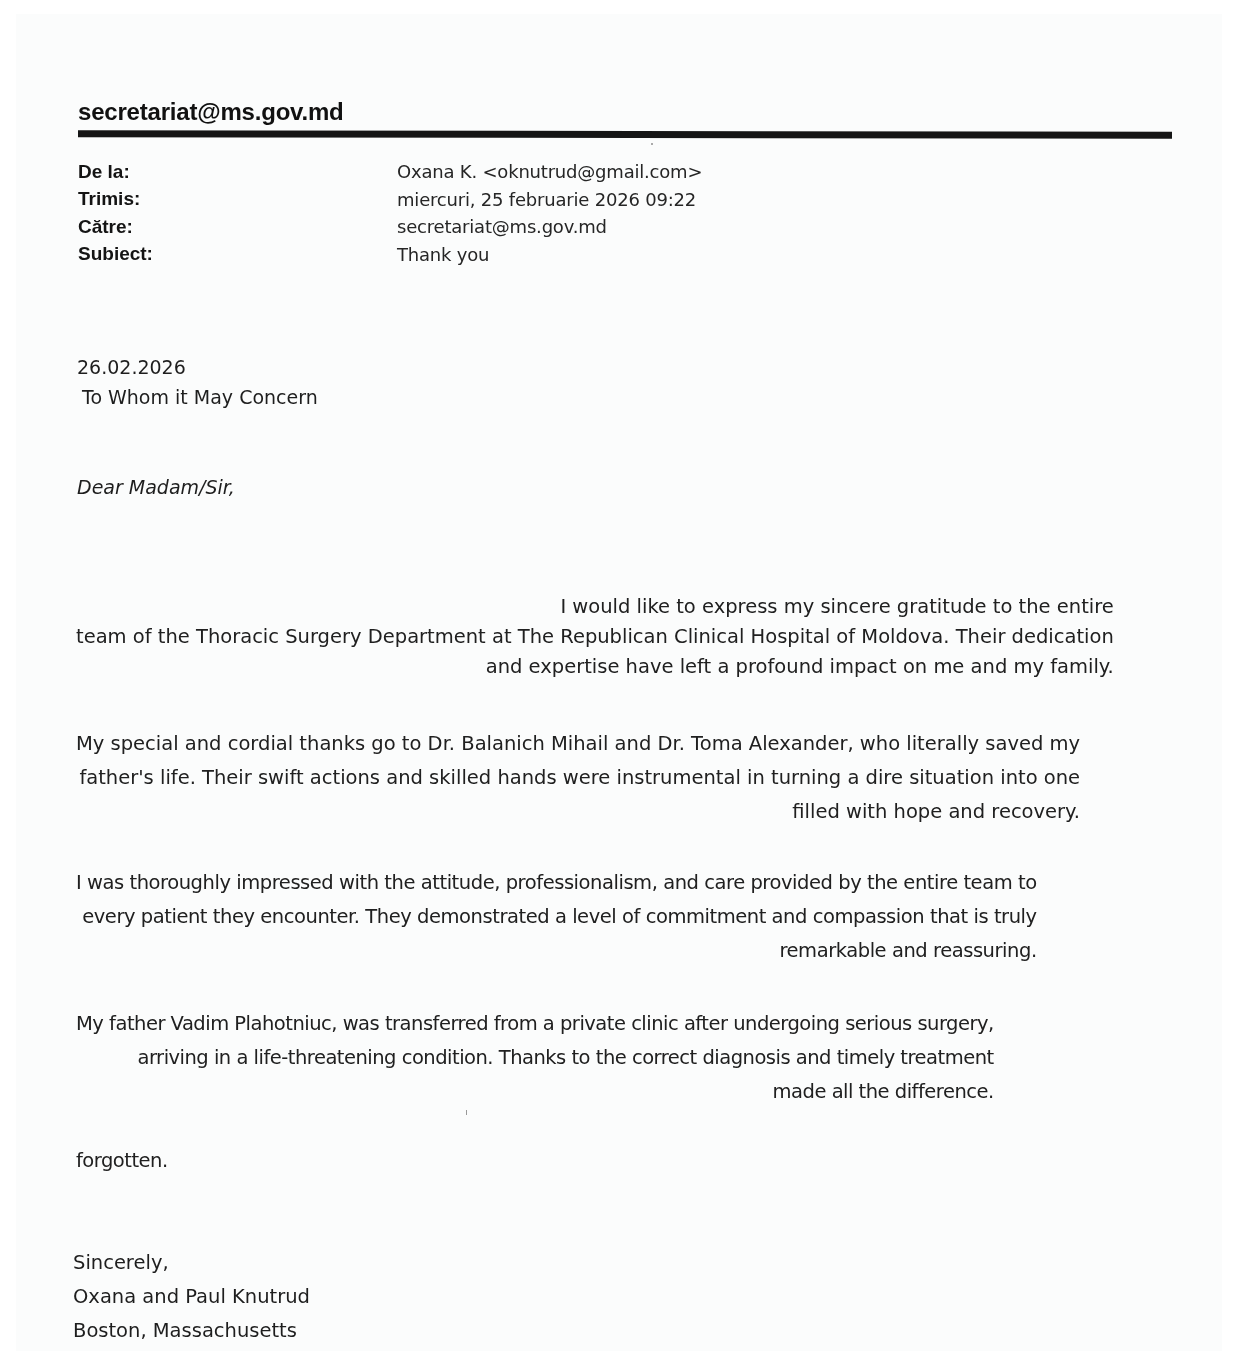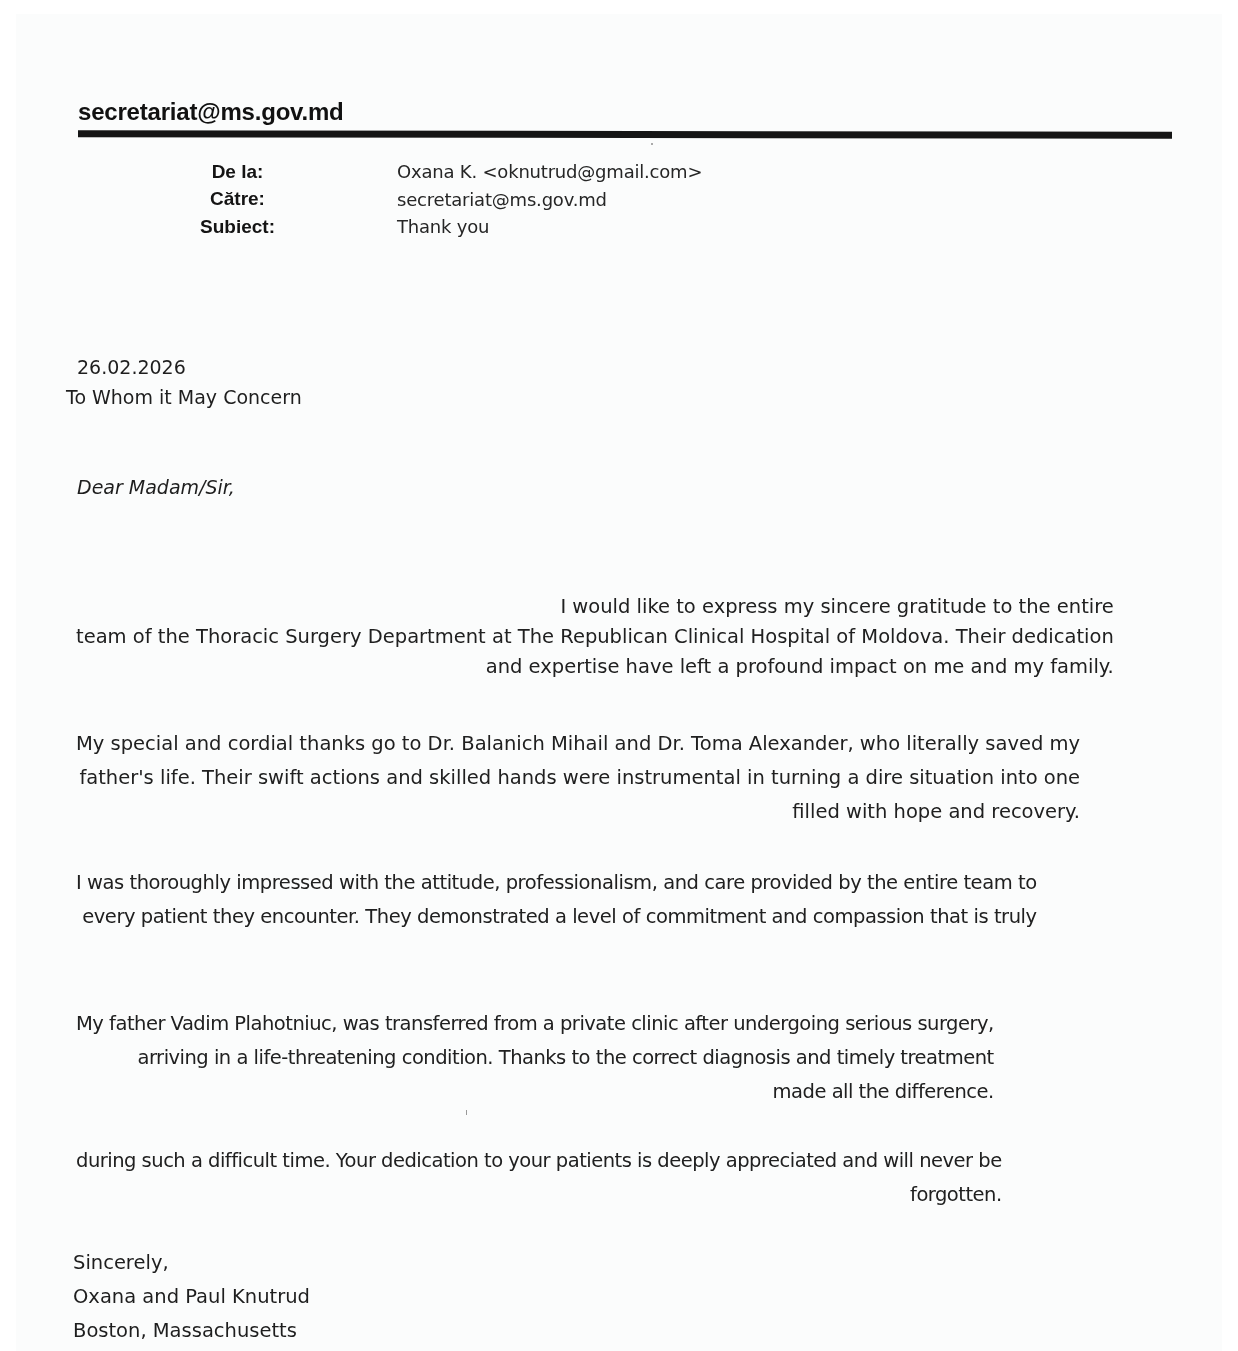--- a/index.html
+++ b/index.html
@@ -46,21 +46,20 @@
     .header-table {
       position: absolute;
       left: 78px;
       top: 158px;
       width: 700px;
     }
     .header-row {
       display: flex;
       height: 27.5px;
       align-items: center;
-      text-align: center;
     }
     .header-label {
       width: 319px;
       font-family: "Liberation Sans", sans-serif;
       font-weight: bold;
       font-size: 19px;
       color: #141414;
     }
     .header-value {
       font-family: "DejaVu Sans", sans-serif;
@@ -69,21 +68,21 @@
       letter-spacing: -0.2px;
     }
     .letter {
       position: absolute;
       font-size: 19px;
       color: #1e1e1e;
       line-height: 30px;
       white-space: nowrap;
     }
     .dateline { left: 77px; top: 352px; }
-    .addressee { left: 66px; top: 382px; }
+    .addressee { left: 82px; top: 382px; }
     .salutation { left: 77px; top: 472px; font-style: italic; }
     .para {
       position: absolute;
       left: 76px;
       font-size: 19.5px;
       color: #202020;
       white-space: nowrap;
       text-align: right;
     }
     .para .line {
@@ -136,20 +135,24 @@
 
 <h1 class="mailbox-title">secretariat@ms.gov.md</h1>
 <div class="title-rule"></div>
 
 <div class="header-table">
   <div class="header-row">
     <span class="header-label">De la:</span>
     <span class="header-value">Oxana K. &lt;oknutrud@gmail.com&gt;</span>
   </div>
   <div class="header-row">
+    <span class="header-label">Trimis:</span>
+    <span class="header-value">miercuri, 25 februarie 2026 09:22</span>
+  </div>
+  <div class="header-row">
     <span class="header-label">Către:</span>
     <span class="header-value">secretariat@ms.gov.md</span>
   </div>
   <div class="header-row">
     <span class="header-label">Subiect:</span>
     <span class="header-value">Thank you</span>
   </div>
 </div>
 
 <div class="letter dateline">26.02.2026</div>
@@ -164,30 +167,30 @@
 
 <div class="para p2">
   <span class="line">My special and cordial thanks go to Dr. Balanich Mihail and Dr. Toma Alexander, who literally saved my</span>
   <span class="line">father's life. Their swift actions and skilled hands were instrumental in turning a dire situation into one</span>
   <span class="line">filled with hope and recovery.</span>
 </div>
 
 <div class="para p3">
   <span class="line">I was thoroughly impressed with the attitude, professionalism, and care provided by the entire team to</span>
   <span class="line">every patient they encounter. They demonstrated a level of commitment and compassion that is truly</span>
+  <span class="line">remarkable and reassuring.</span>
 </div>
 
 <div class="para p4">
   <span class="line">My father Vadim Plahotniuc, was transferred from a private clinic after undergoing serious surgery,</span>
   <span class="line">arriving in a life-threatening condition. Thanks to the correct diagnosis and timely treatment</span>
   <span class="line">made all the difference.</span>
 </div>
 
 <div class="para p5">
-  <span class="line">during such a difficult time. Your dedication to your patients is deeply appreciated and will never be</span>
   <span class="line">forgotten.</span>
 </div>
 
 <div class="closing">
   <span class="line">Sincerely,</span>
   <span class="line">Oxana and Paul Knutrud</span>
   <span class="line">Boston, Massachusetts</span>
 </div>
 
 <div class="scan-speck"></div>

